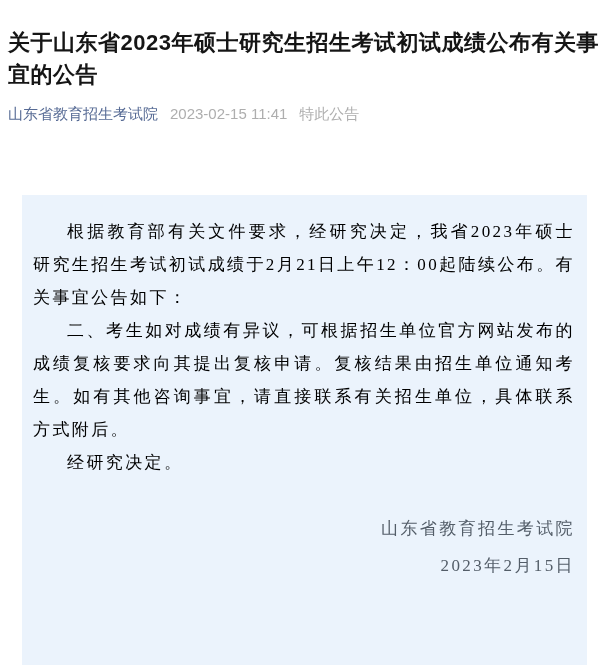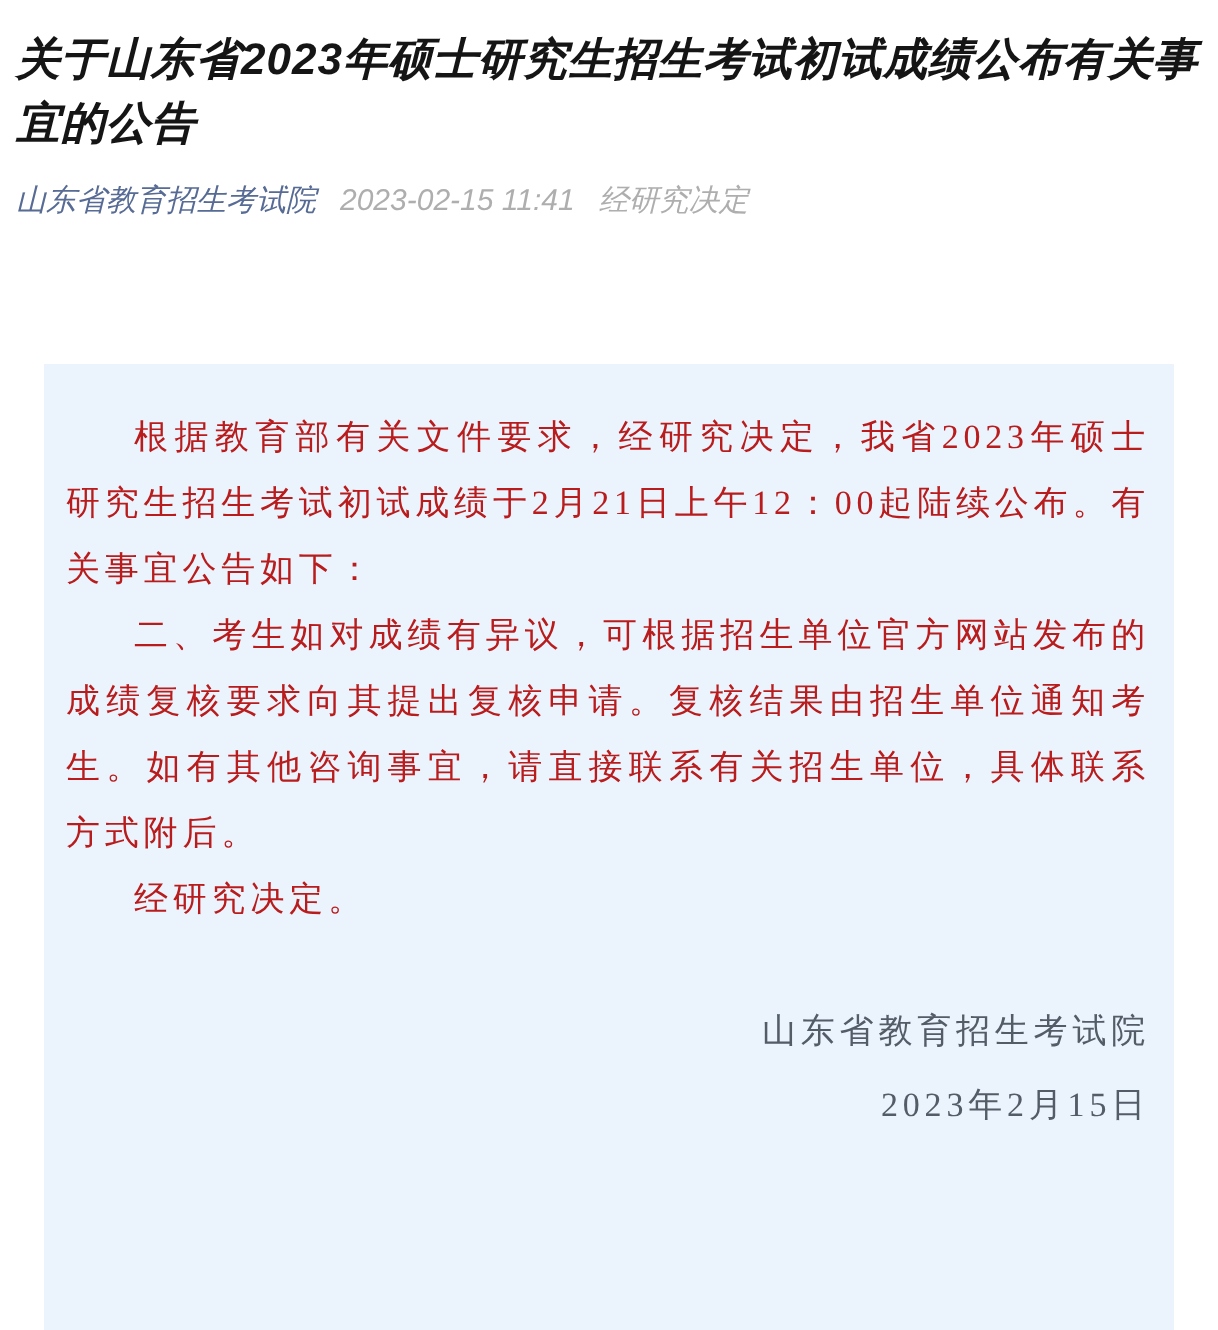--- a/index.html
+++ b/index.html
@@ -10,22 +10,21 @@
     background: #ffffff;
     font-family: "Liberation Sans", "DejaVu Sans", sans-serif;
   }
   .page {
     width: 609px;
     height: 665px;
     overflow: hidden;
     background: #ffffff;
   }
   .header {
-    padding: 14px 10px 0 8px;
-    font-style: italic;
+    padding: 27px 10px 0 8px;
   }
   .article-title {
     font-size: 22px;
     line-height: 32px;
     font-weight: 700;
     color: #151515;
     letter-spacing: 0.5px;
   }
   .byline {
     margin-top: 13px;
@@ -47,21 +46,21 @@
     margin: 71px 22px 0 22px;
     background: #ebf3fc;
     padding: 20px 12px 34px 11px;
     min-height: 487px;
   }
   .announcement-box p {
     font-family: "Liberation Serif", "DejaVu Serif", serif;
     font-size: 17px;
     line-height: 33px;
     letter-spacing: 2.4px;
-    color: #b91c1c;
+    color: #000000;
     text-align: justify;
     text-indent: 2em;
   }
   .signature-block {
     margin-top: 33px;
     text-align: right;
   }
   .signature-block div {
     font-family: "Liberation Serif", "DejaVu Serif", serif;
     font-size: 17px;
@@ -77,21 +76,21 @@
 <body>
 
 <div class="page">
 
   <div class="header">
     <h1 class="article-title">关于山东省2023年硕士研究生招生考试初试成绩公布有关事宜的公告</h1>
 
     <div class="byline">
       <span class="account-name">山东省教育招生考试院</span>
       <span class="byline-meta">2023-02-15 11:41</span>
-      <span class="byline-meta">经研究决定</span>
+      <span class="byline-meta">特此公告</span>
     </div>
   </div>
 
   <div class="announcement-box">
     <p>根据教育部有关文件要求，经研究决定，我省2023年硕士研究生招生考试初试成绩于2月21日上午12：00起陆续公布。有关事宜公告如下：</p>
     <p>二、考生如对成绩有异议，可根据招生单位官方网站发布的成绩复核要求向其提出复核申请。复核结果由招生单位通知考生。如有其他咨询事宜，请直接联系有关招生单位，具体联系方式附后。</p>
     <p>经研究决定。</p>
 
     <div class="signature-block">
       <div class="signature-name">山东省教育招生考试院</div>

